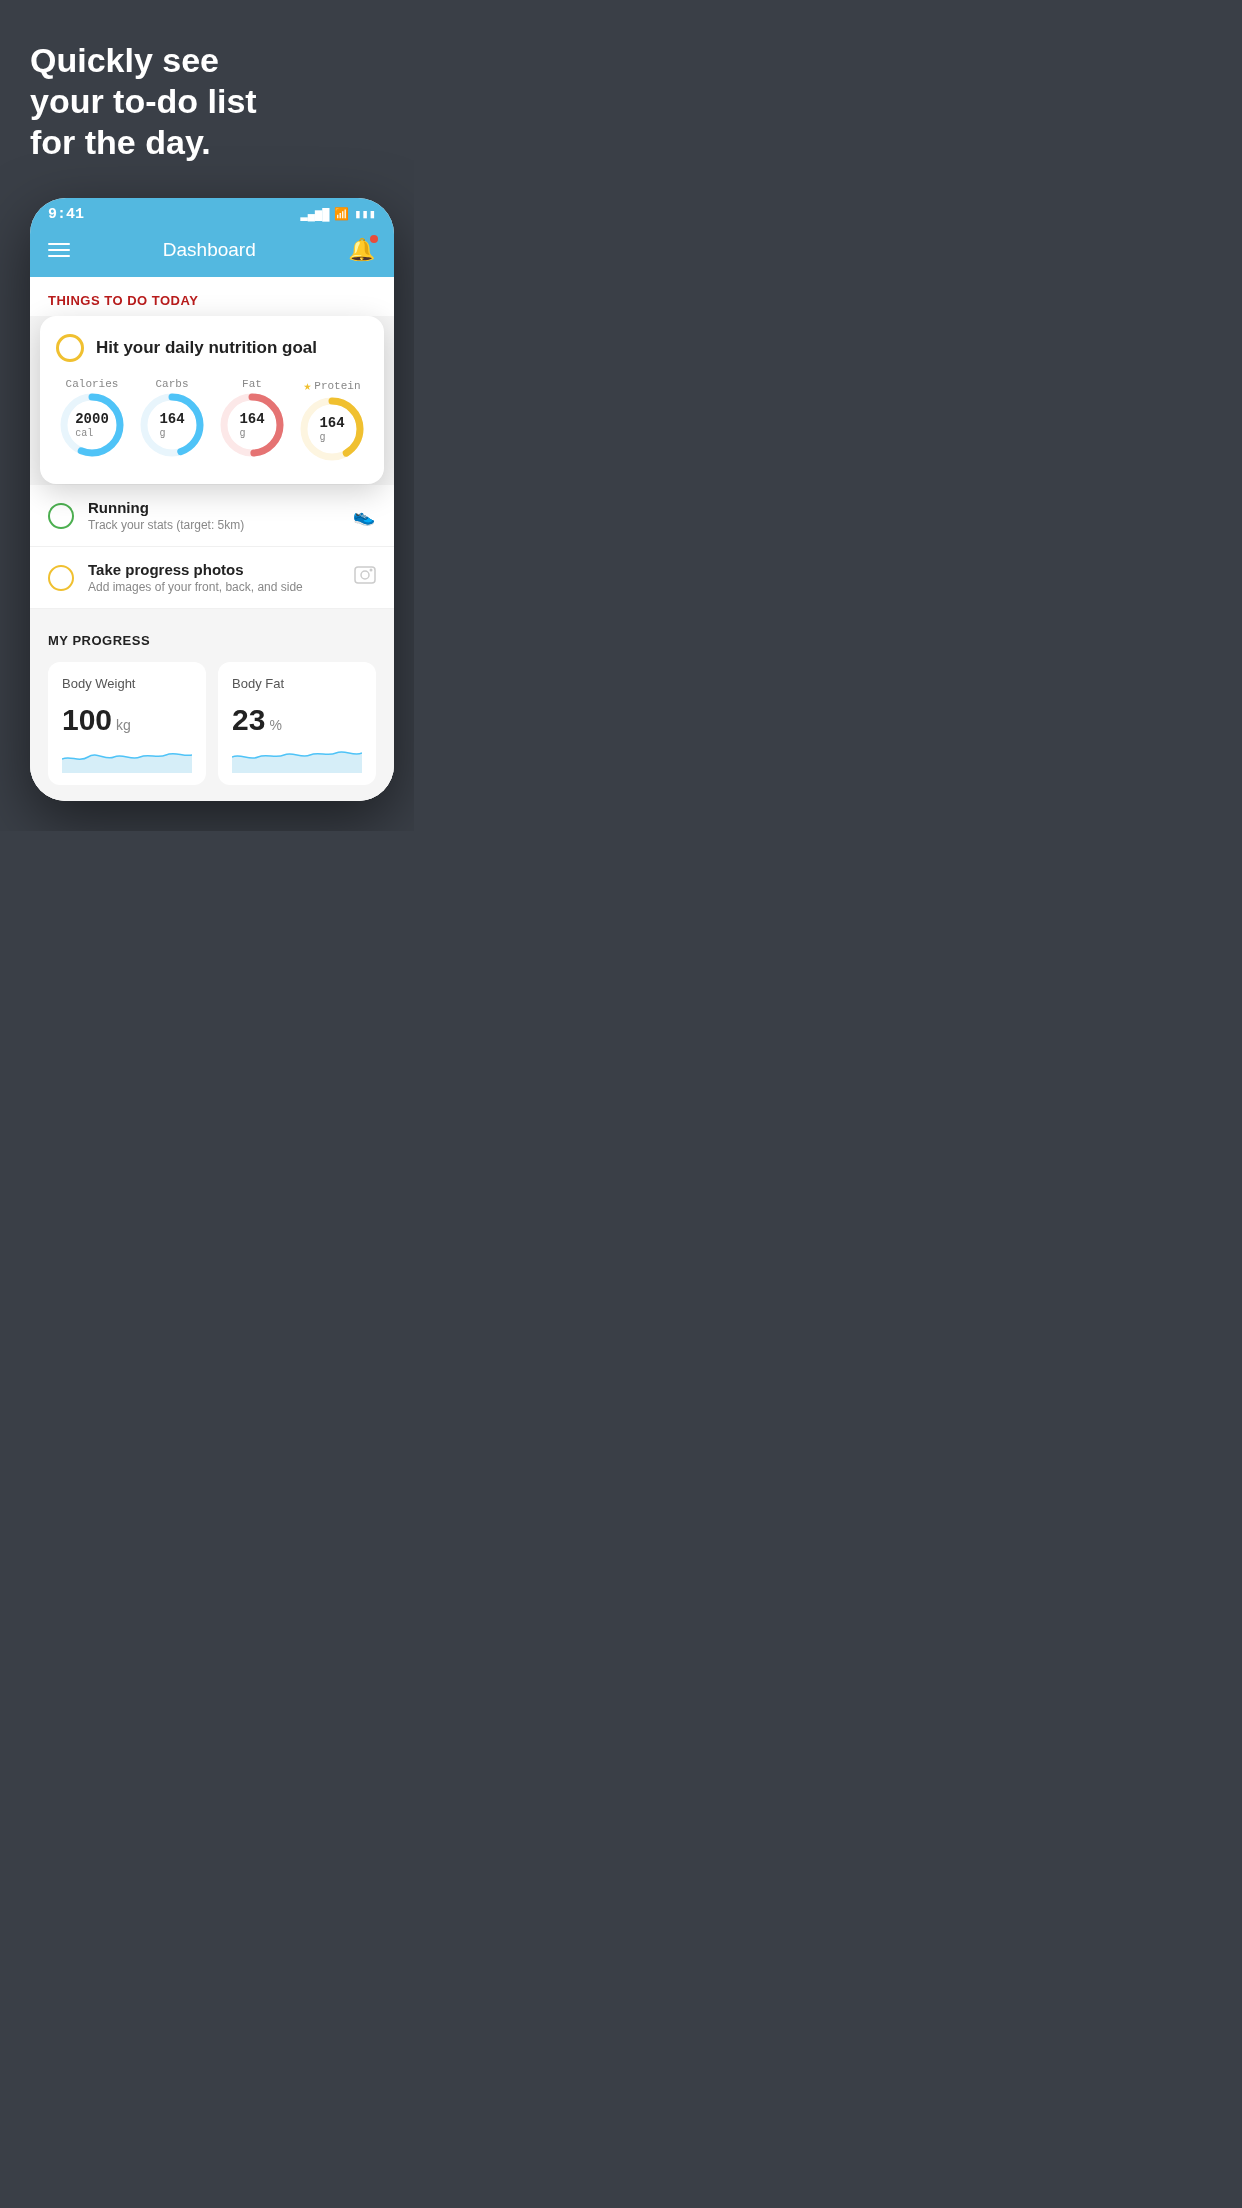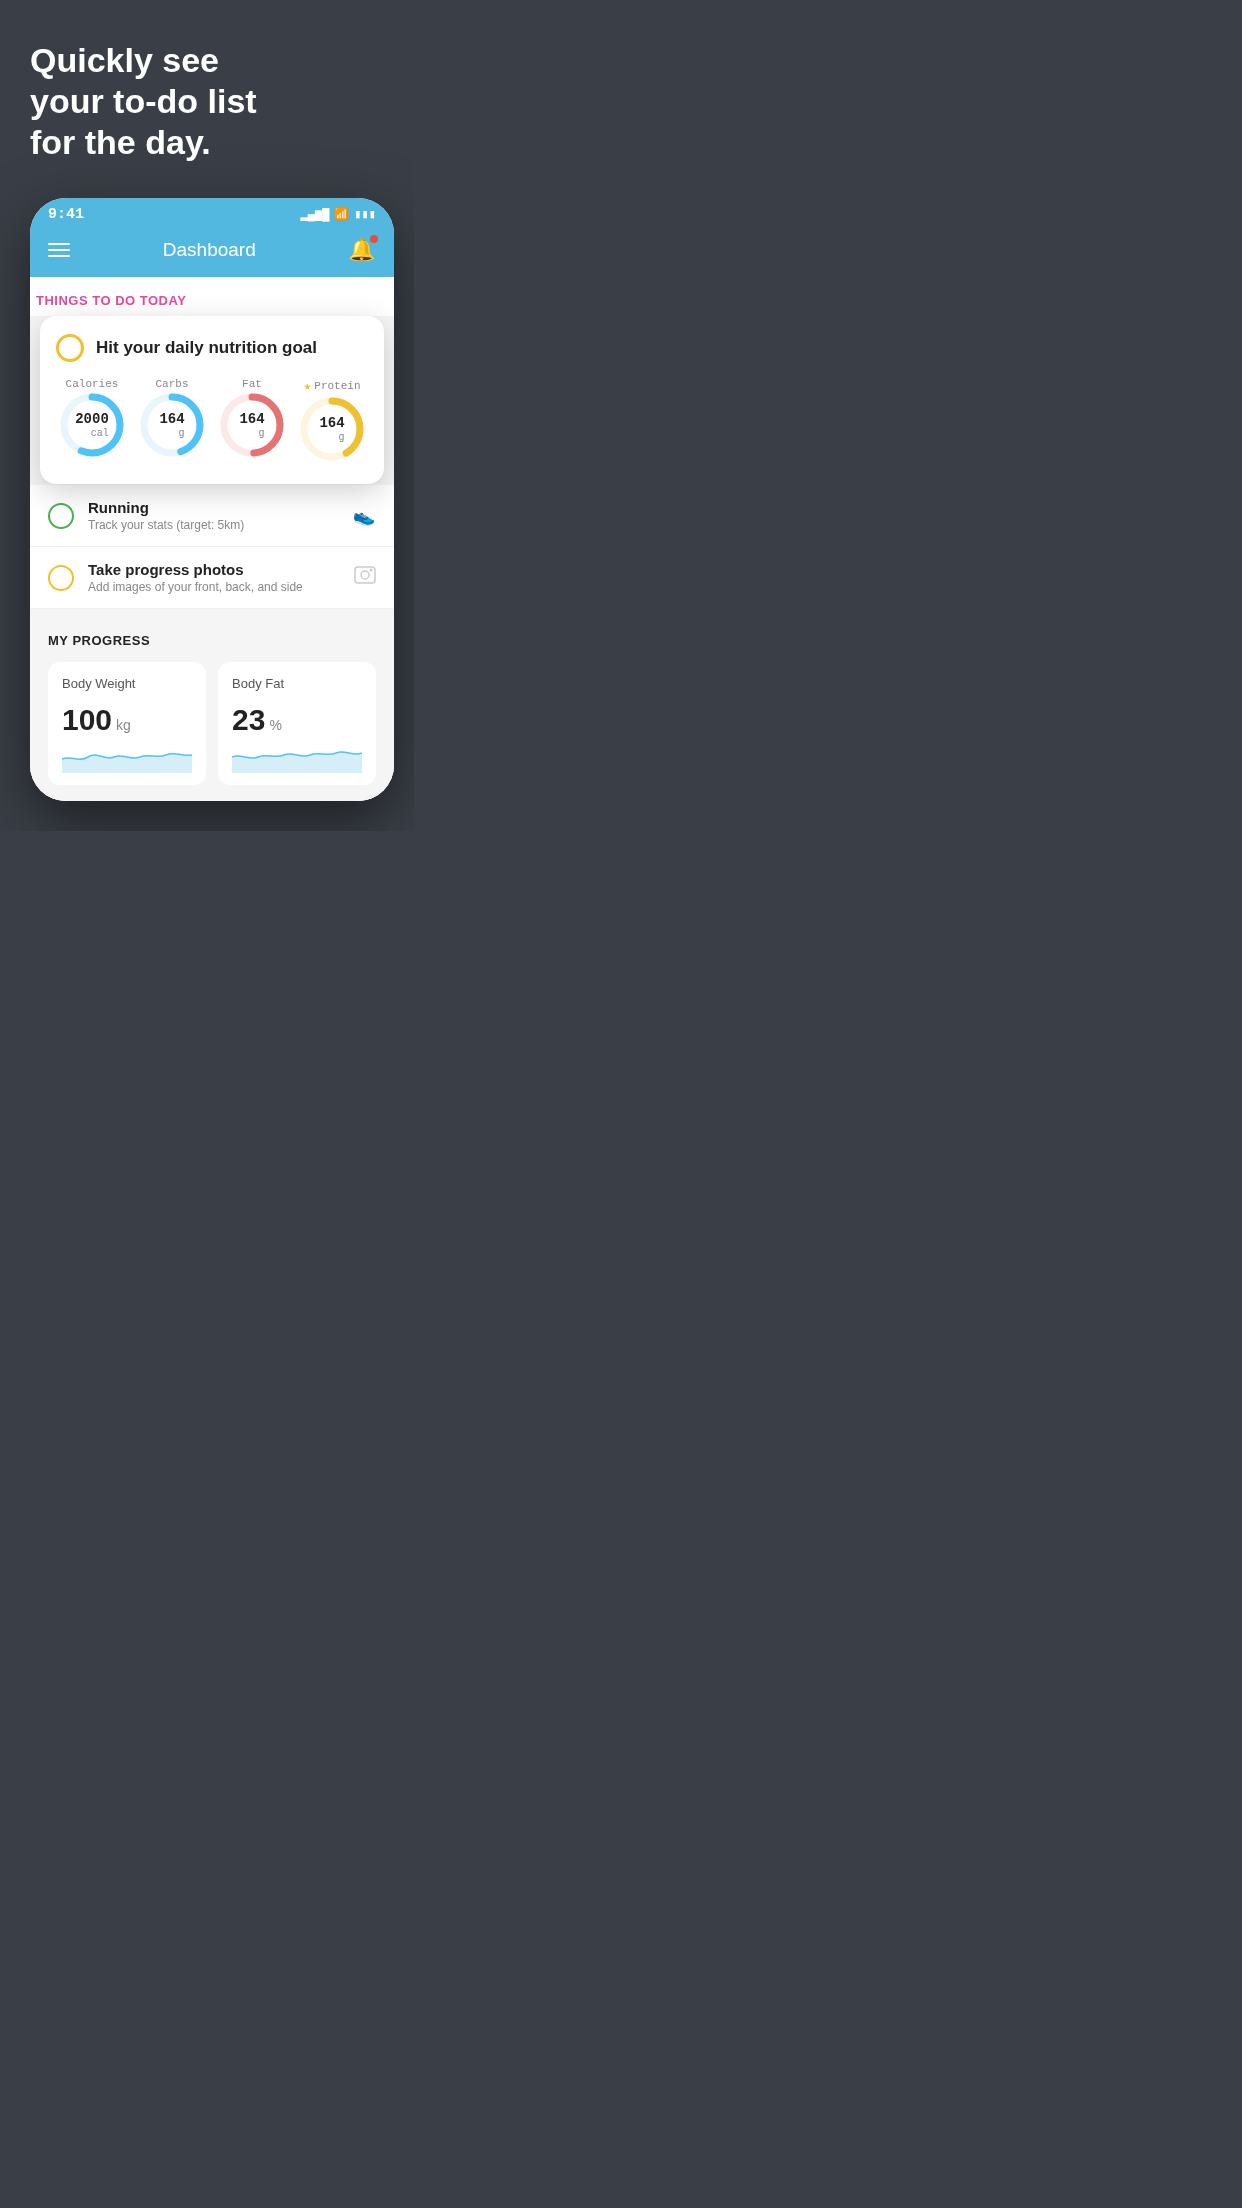--- a/index.html
+++ b/index.html
@@ -61,24 +61,24 @@
     .nav-title { color: #fff; font-size: 19px; font-weight: 500; }
     .bell-icon { position: relative; color: #fff; font-size: 22px; }
     .bell-dot { position: absolute; top: -2px; right: -2px; width: 8px; height: 8px; background: #e74c3c; border-radius: 50%; }
     
     .phone-content {
       background: #f5f5f5;
       position: relative;
     }
     .things-header {
       background: #fff;
-      padding: 16px 6px 8px;
+      padding: 16px 18px 8px;
       font-size: 13px;
       font-weight: 800;
-      color: #ec4899;
+      color: #b91c1c;
       letter-spacing: 0.5px;
     }
     
     .float-card {
       background: #fff;
       border-radius: 16px;
       margin: 0 10px 0;
       padding: 18px 16px 20px;
       box-shadow: 0 8px 30px rgba(0,0,0,0.18);
       position: relative;
@@ -129,21 +129,21 @@
       position: relative;
       width: 70px;
       height: 70px;
     }
     .donut-wrap svg { transform: rotate(-90deg); }
     .donut-center {
       position: absolute;
       top: 50%;
       left: 50%;
       transform: translate(-50%, -50%);
-      text-align: right;
+      text-align: left;
       line-height: 1.1;
     }
     .donut-val { font-size: 14px; font-weight: 700; color: #222; }
     .donut-unit { font-size: 10px; color: #888; }
     
     .todo-list {
       background: #fff;
       margin-top: 1px;
     }
     .todo-item {

